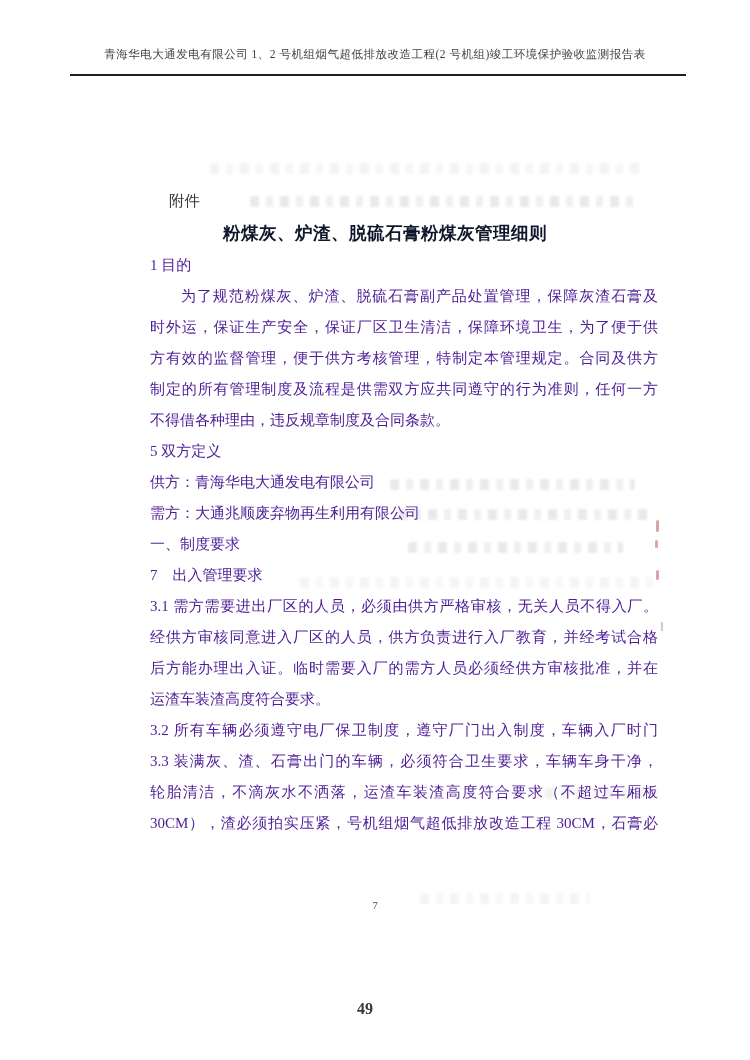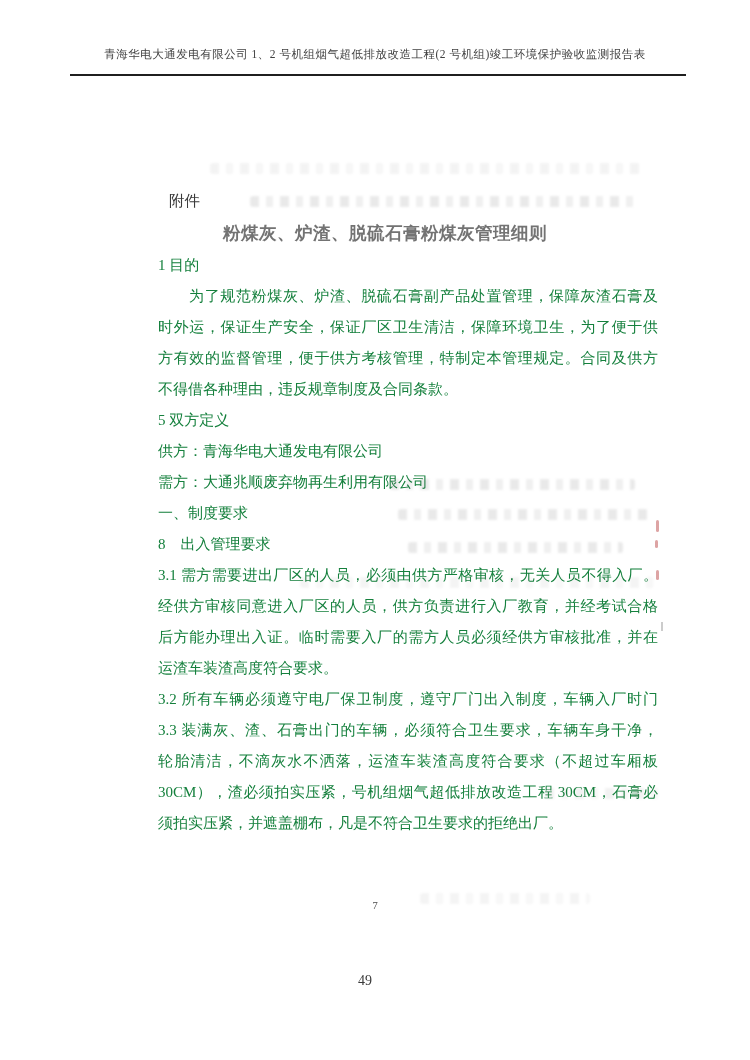--- a/index.html
+++ b/index.html
@@ -46,35 +46,34 @@
   }
   .doc-title {
     position: absolute;
     top: 221px;
     left: 115px;
     width: 540px;
     text-align: center;
     font-size: 17.5px;
     font-weight: bold;
     letter-spacing: 0.5px;
-    color: #737373;
+    color: #0f172a;
   }
   .body-text {
     position: absolute;
     top: 250px;
     left: 150px;
     width: 508px;
   }
   .line {
     height: 31px;
     line-height: 31px;
     font-size: 15px;
     white-space: nowrap;
-    color: #15803d;
-    margin-left: 8px;
+    color: #4c1d95;
   }
   .line.fill {
     white-space: normal;
     text-align: justify;
     text-align-last: justify;
     overflow: hidden;
   }
   .line.indent {
     text-indent: 31px;
   }
@@ -82,26 +81,27 @@
     position: absolute;
     top: 900px;
     left: 340px;
     width: 70px;
     text-align: center;
     font-size: 10.5px;
     color: #4a4a4a;
   }
   .page-number {
     position: absolute;
-    top: 973px;
+    top: 1000px;
     left: 330px;
     width: 70px;
     text-align: center;
-    font-size: 14px;
+    font-size: 16px;
     color: #3a3a3a;
+    font-weight: bold;
   }
   
   .smudge {
     position: absolute;
     height: 11px;
     border-radius: 3px;
     filter: blur(1.3px);
     background: repeating-linear-gradient(
       90deg,
       rgba(90, 90, 90, 0.13) 0 9px,
@@ -138,35 +138,35 @@
   <div class="header-rule"></div>
 
   <div class="attachment-label">附件</div>
   <div class="doc-title">粉煤灰、炉渣、脱硫石膏粉煤灰管理细则</div>
 
   <div class="body-text">
     <div class="line">1 目的</div>
     <div class="line fill indent">为了规范粉煤灰、炉渣、脱硫石膏副产品处置管理，保障灰渣石膏及</div>
     <div class="line fill">时外运，保证生产安全，保证厂区卫生清洁，保障环境卫生，为了便于供</div>
     <div class="line fill">方有效的监督管理，便于供方考核管理，特制定本管理规定。合同及供方</div>
+    <div class="line fill">制定的所有管理制度及流程是供需双方应共同遵守的行为准则，任何一方</div>
     <div class="line">不得借各种理由，违反规章制度及合同条款。</div>
     <div class="line">5 双方定义</div>
     <div class="line">供方：青海华电大通发电有限公司</div>
     <div class="line">需方：大通兆顺废弃物再生利用有限公司</div>
     <div class="line">一、制度要求</div>
-    <div class="line">8　出入管理要求</div>
+    <div class="line">7　出入管理要求</div>
     <div class="line fill">3.1 需方需要进出厂区的人员，必须由供方严格审核，无关人员不得入厂。</div>
     <div class="line fill">经供方审核同意进入厂区的人员，供方负责进行入厂教育，并经考试合格</div>
     <div class="line fill">后方能办理出入证。临时需要入厂的需方人员必须经供方审核批准，并在</div>
     <div class="line">运渣车装渣高度符合要求。</div>
     <div class="line fill">3.2 所有车辆必须遵守电厂保卫制度，遵守厂门出入制度，车辆入厂时门</div>
     <div class="line fill">3.3 装满灰、渣、石膏出门的车辆，必须符合卫生要求，车辆车身干净，</div>
     <div class="line fill">轮胎清洁，不滴灰水不洒落，运渣车装渣高度符合要求（不超过车厢板</div>
     <div class="line fill">30CM），渣必须拍实压紧，号机组烟气超低排放改造工程 30CM，石膏必</div>
-    <div class="line">须拍实压紧，并遮盖棚布，凡是不符合卫生要求的拒绝出厂。</div>
   </div>
 
   <div class="inner-page-number">7</div>
   <div class="page-number">49</div>
 
   <div class="smudge" style="top:196px; left:250px; width:390px;"></div>
   <div class="smudge" style="top:163px; left:210px; width:430px; opacity:.55;"></div>
   <div class="smudge" style="top:479px; left:390px; width:245px;"></div>
   <div class="smudge" style="top:509px; left:398px; width:250px;"></div>
   <div class="smudge" style="top:542px; left:408px; width:215px;"></div>

